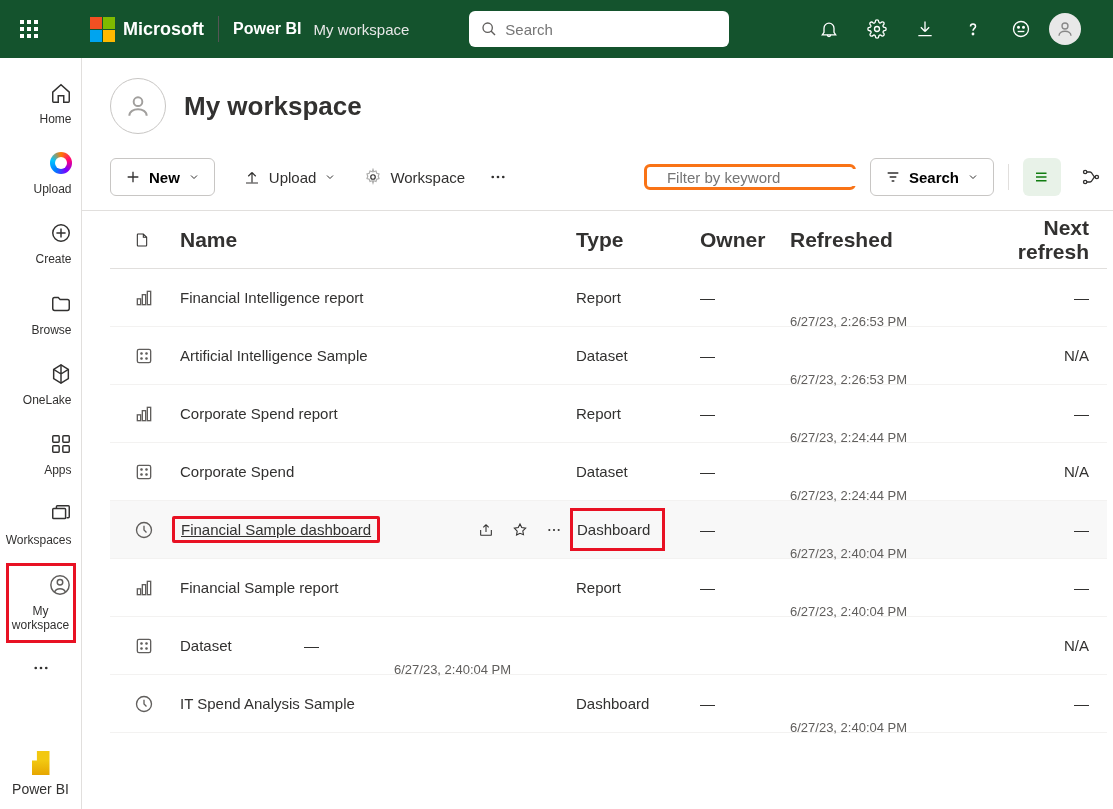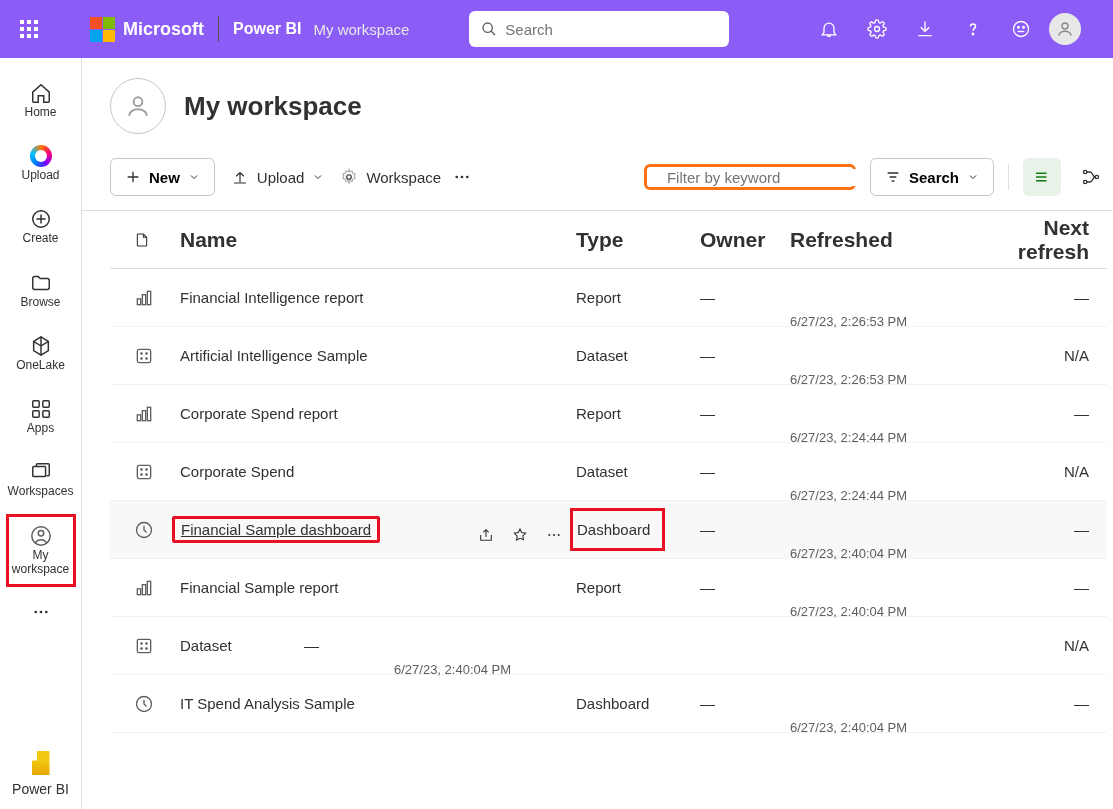--- a/index.html
+++ b/index.html
@@ -1,52 +1,52 @@
 <!DOCTYPE html>
 <html><head>
 <meta charset="utf-8">
 <style>
 * { box-sizing: border-box; margin: 0; padding: 0; }
 body { font-family: "Segoe UI", -apple-system, sans-serif; font-size: 14px; color: #323130; background: #fff; width: 1113px; height: 809px; overflow: hidden; }
 
 
-.top-header { height: 58px; background: #8b5cf6; display: flex; align-items: center; color: #fff; padding: 0 20px 0 8px; }
+.top-header { height: 58px; background: #14532d; display: flex; align-items: center; color: #fff; padding: 0 20px 0 8px; }
 .waffle { width: 42px; height: 42px; display: flex; align-items: center; justify-content: center; cursor: pointer; }
 .waffle-grid { display: grid; grid-template-columns: repeat(3,4px); grid-template-rows: repeat(3,4px); gap: 3px; }
 .waffle-grid span { background: #fff; width: 4px; height: 4px; }
 .ms-logo { display: flex; align-items: center; margin-left: 40px; gap: 8px; }
 .ms-logo-tiles { display: grid; grid-template-columns: 12px 12px; grid-template-rows: 12px 12px; gap: 1px; }
 .ms-logo-tiles span:nth-child(1){background:#f25022;} .ms-logo-tiles span:nth-child(2){background:#7fba00;}
 .ms-logo-tiles span:nth-child(3){background:#00a4ef;} .ms-logo-tiles span:nth-child(4){background:#ffb900;}
 .ms-text { font-size: 18px; font-weight: 600; }
 .divider { width: 1px; height: 26px; background: #555; margin: 0 14px; }
 .pbi-text { font-size: 16px; font-weight: 600; }
 .breadcrumb-text { font-size: 15px; margin-left: 12px; color: #e8e8e8; }
 .search-box { background: #fff; border-radius: 6px; height: 36px; display: flex; align-items: center; margin-left: 60px; width: 260px; padding: 0 12px; gap: 8px; }
 .search-box input { border: none; outline: none; font-size: 15px; flex:1; background: transparent; }
 .top-right { margin-left: auto; display: flex; align-items: center; gap: 8px; padding-right: 12px; }
 .hdr-icon { width: 40px; height: 40px; display:flex; align-items:center; justify-content:center; cursor:pointer; color:#fff; }
 .avatar { width: 32px; height: 32px; border-radius: 50%; background: #e8e8e8; display:flex; align-items:center; justify-content:center; }
 
 
 .left-nav { position: absolute; top: 58px; left: 0; width: 82px; height: 751px; background: #fff; border-right: 1px solid #e1dfdd; display:flex; flex-direction:column; align-items:center; padding-top: 14px; }
-.nav-item { width: 70px; display:flex; flex-direction:column; align-items:center; padding: 8px 2px; cursor:pointer; font-size: 12px; color:#323130; gap:2px; margin-bottom: 6px; border: 2px solid transparent; }
+.nav-item { width: 70px; display:flex; flex-direction:column; align-items:flex-end; padding: 8px 2px; cursor:pointer; font-size: 12px; color:#323130; gap:9px; margin-bottom: 6px; border: 2px solid transparent; }
 .nav-item svg, .nav-item .icon-box { width: 22px; height: 22px; }
 .nav-item.selected { border: 3px solid #e81123; }
 .nav-item .nav-label { font-size: 12px; line-height: 1.1; text-align:center; }
 .nav-footer { margin-top: auto; margin-bottom: 12px; display:flex; flex-direction:column; align-items:center; gap:6px; }
 .nav-more { width: 40px; height: 30px; display:flex; align-items:center; justify-content:center; cursor:pointer; margin-top: 4px; margin-bottom: 40px; }
 
 
 .main { position: absolute; left: 82px; top: 58px; right: 0; bottom: 0; padding: 20px 6px 0 28px; overflow:hidden; }
 .ws-header { display:flex; align-items:center; gap: 18px; margin-bottom: 24px; }
 .ws-avatar { width: 56px; height: 56px; border-radius:50%; border:1px solid #c8c6c4; display:flex; align-items:center; justify-content:center; }
 .ws-title { font-size: 26px; font-weight: 600; }
 
-.toolbar { display:flex; align-items:center; gap: 16px; margin-bottom: 14px; }
+.toolbar { display:flex; align-items:center; gap: 28px; margin-bottom: 14px; }
 .btn { height: 38px; border:1px solid #c8c6c4; border-radius:6px; background:#fff; display:flex; align-items:center; padding: 0 14px; gap:8px; cursor:pointer; font-size:15px; }
 .btn.bold { font-weight:600; }
 .toolbar-link { display:flex; align-items:center; gap:8px; cursor:pointer; font-size:15px; }
 .toolbar-sep { width:1px; height:26px; background:#e1dfdd; }
 .filter-input-wrap { position:relative; display:flex; align-items:center; border:3px solid #f97316; border-radius:6px; height:26px; padding:0 12px; width: 212px; }
 .filter-input-wrap input { border:none; outline:none; font-size:15px; flex:1; margin-left:8px; }
 .view-toggle { width:38px; height:38px; background:#e8f2e8; border-radius:6px; display:flex; align-items:center; justify-content:center; cursor:pointer; }
 .lineage-btn { width:32px; height:32px; display:flex; align-items:center; justify-content:center; cursor:pointer; }
 .toolbar-right { margin-left:auto; display:flex; align-items:center; gap:14px; }
 
@@ -388,21 +388,21 @@
     <div class="col-refreshed refreshed-text">6/27/23, 2:24:44 PM</div>
     <div class="col-next">N/A</div>
   </div>
         <div class="table-row hovered">
     <div class="col-icon">
             <svg width="20" height="20" viewBox="0 0 24 24" fill="none" stroke="#605e5c" stroke-width="1.6">
               <circle cx="12" cy="12" r="9"></circle>
               <path d="M12 7v5l3 3"></path>
             </svg>
           </div>
-    <div class="col-name" style="display:flex;align-items:flex-end;">
+    <div class="col-name" style="display:flex;align-items:center;">
             <span class="highlight-red"><span class="row-name">Financial Sample dashboard</span></span>
        <span class="row-actions">
          <svg width="16" height="16" viewBox="0 0 24 24" fill="none" stroke="#323130" stroke-width="1.6">
                 <path d="M4 12v7a1 1 0 001 1h14a1 1 0 001-1v-7"></path>
                 <path d="M12 15V4m0 0l-4 4m4-4l4 4"></path>
               </svg>
          <svg width="16" height="16" viewBox="0 0 24 24" fill="none" stroke="#323130" stroke-width="1.6">
                 <path d="M12 3l2.6 5.3 5.9.9-4.3 4.1 1 5.8L12 16.9l-5.2 2.7 1-5.8L3.5 9.2l5.9-.9L12 3z"></path>
               </svg>
          <svg width="16" height="16" viewBox="0 0 24 24" fill="#323130">

